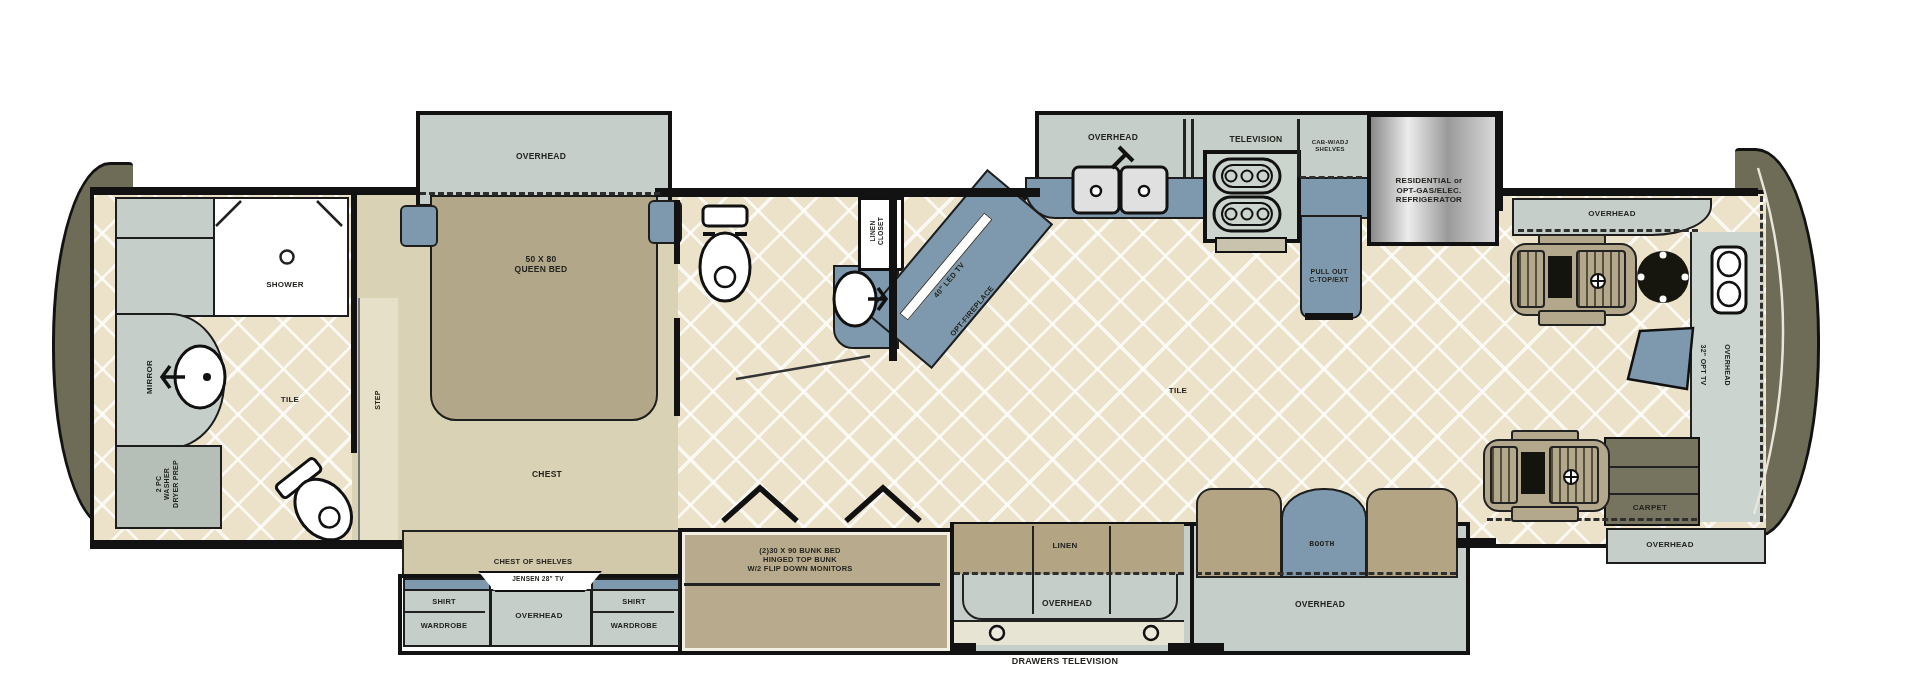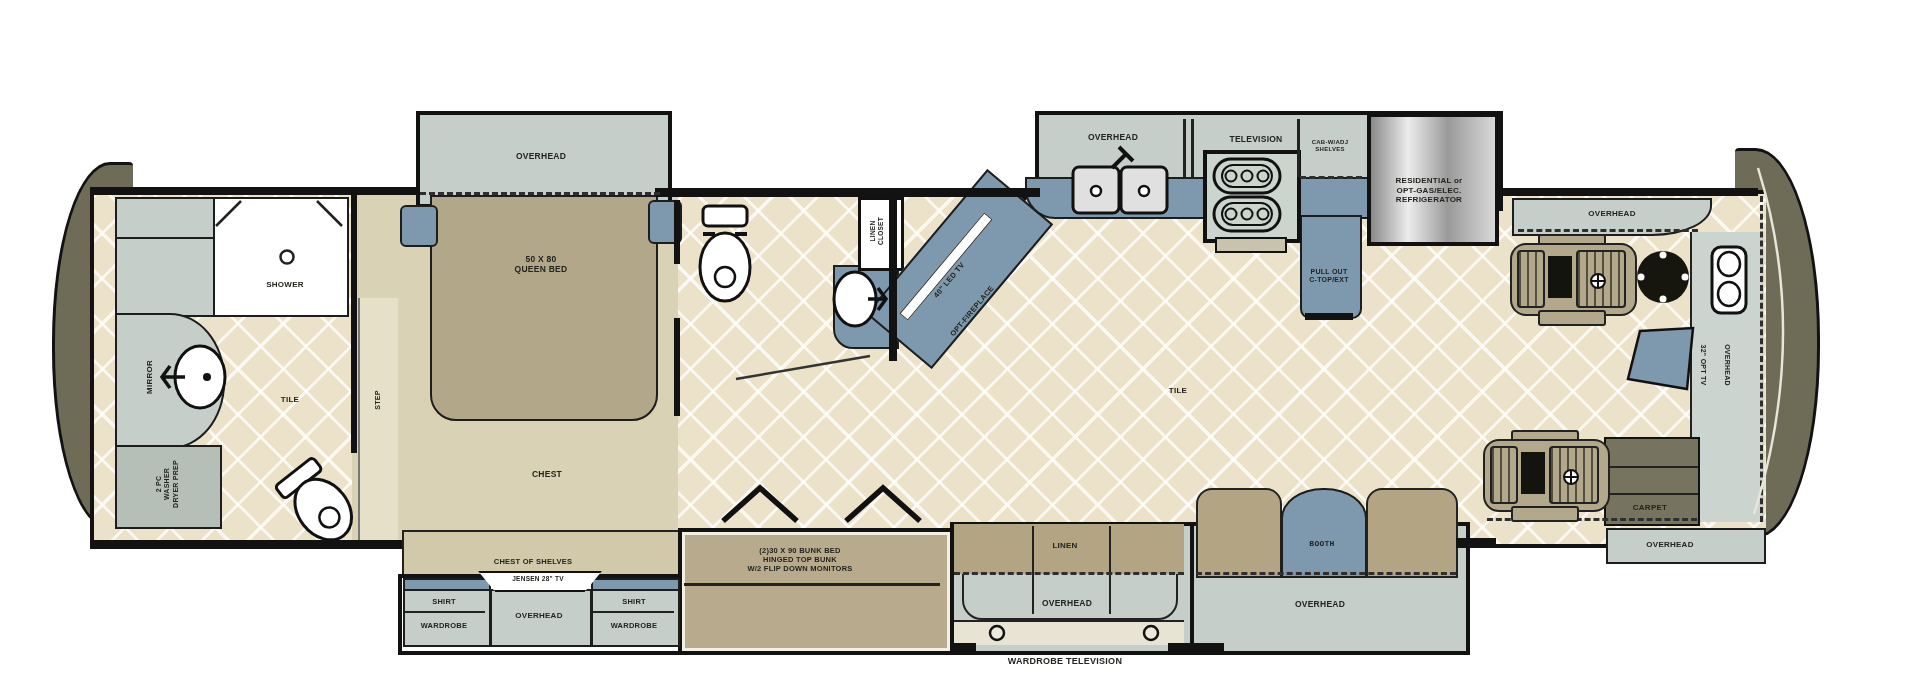--- a/index.html
+++ b/index.html
@@ -259,19 +259,19 @@
   <div class="lb s7" style="left:1329px;top:276px;">PULL OUT
 C-TOP/EXT</div>
   <div class="lb s8" style="left:1178px;top:391px;">TILE</div>
   <div class="lb s75" style="left:800px;top:559px;">(2)30 X 90 BUNK BED
 HINGED TOP BUNK
 W/2 FLIP DOWN MONITORS</div>
   <div class="lb s8" style="left:1065px;top:546px;">LINEN</div>
   <div class="lb s85" style="left:1067px;top:603px;">OVERHEAD</div>
   <div class="lb s8" style="left:1322px;top:544px;font-family:Liberation Mono, monospace;">BOOTH</div>
   <div class="lb s85" style="left:1320px;top:604px;">OVERHEAD</div>
-  <div class="lb s9" style="left:1065px;top:661px;">WARDROBE TELEVISION</div>
+  <div class="lb s9" style="left:1065px;top:661px;">DRAWERS TELEVISION</div>
   <div class="lb s8" style="left:1612px;top:214px;">OVERHEAD</div>
   <div class="lb s7 r90" style="left:1703px;top:365px;">32" OPT TV</div>
   <div class="lb s7 r90" style="left:1727px;top:365px;">OVERHEAD</div>
   <div class="lb s8" style="left:1650px;top:508px;">CARPET</div>
   <div class="lb s8" style="left:1670px;top:545px;">OVERHEAD</div>
 </div>
 
 </body></html>

